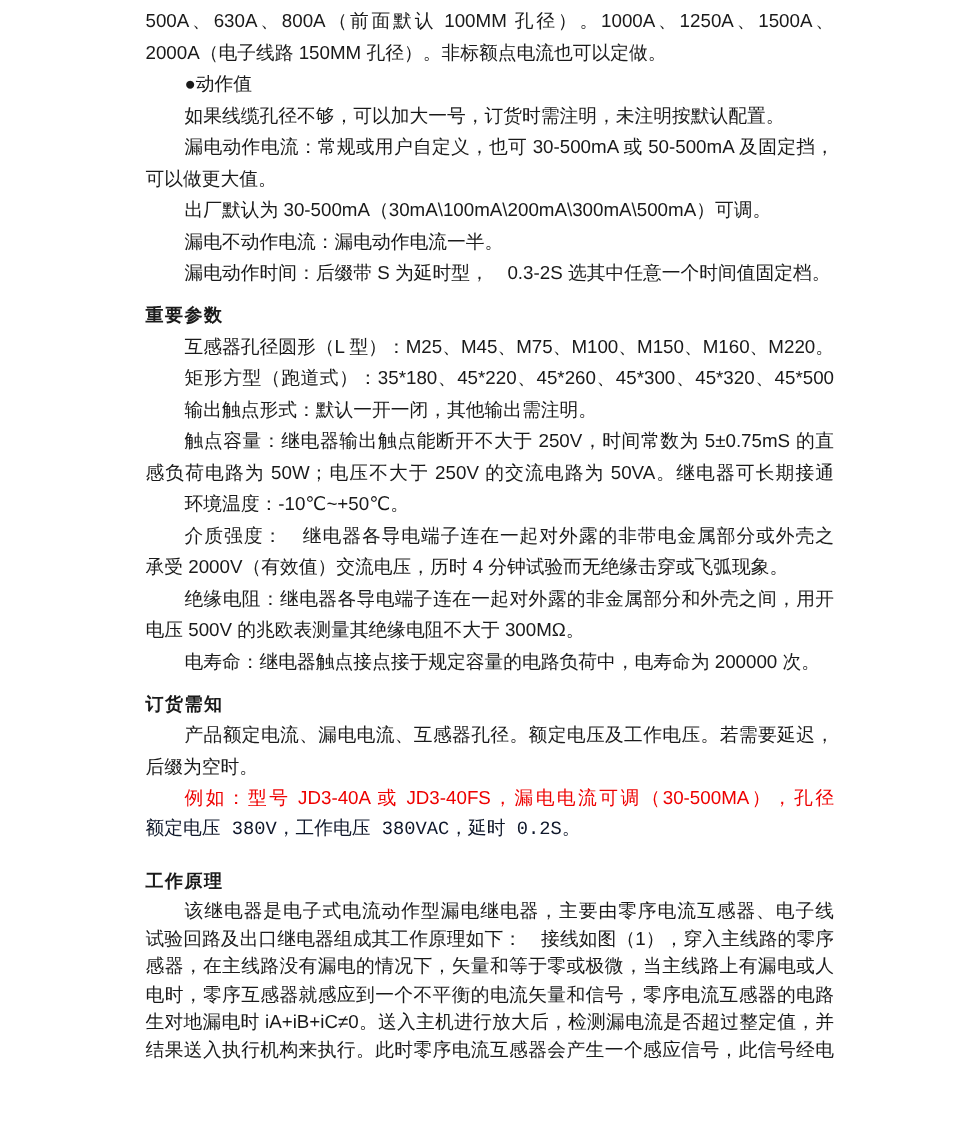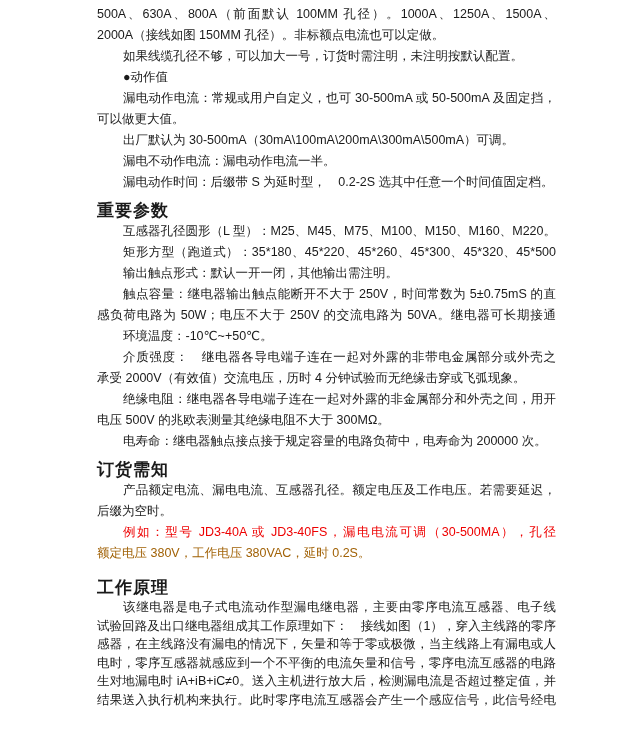--- a/index.html
+++ b/index.html
@@ -35,61 +35,61 @@
     text-align: justify;
     text-align-last: left;
   }
   .ln.fill {
     text-align-last: justify;
   }
   .ln.ind1 { padding-left: 26px; }
   .ln.ind2 { padding-left: 108px; }
   .hd {
     font-weight: bold;
-    font-size: 17px;
+    font-size: 12px;
     line-height: 21px;
     height: 21px;
     margin-top: 7px;
     letter-spacing: 1px;
   }
   
   .doc > .hd:nth-last-child(2) {
     margin-top: 13px;
   }
   
   .para.tight { line-height: 18.5px; }
   .para.tight .ln { height: 18.5px; }
 </style>
 </head>
 <body>
 
 <div class="page">
   <div class="doc" id="doc">
       <div class="para">
         <div class="ln fill">500A、630A、800A（前面默认 100MM 孔径）。1000A、1250A、1500A、1600A、</div>
-        <div class="ln">2000A（接线如图 150MM 孔径）。非标额点电流也可以定做。</div>
+        <div class="ln">2000A（电子线路 150MM 孔径）。非标额点电流也可以定做。</div>
+      </div>
+      <div class="para">
+        <div class="ln ind1">●动作值</div>
       </div>
       <div class="para">
         <div class="ln ind1">如果线缆孔径不够，可以加大一号，订货时需注明，未注明按默认配置。</div>
-      </div>
-      <div class="para">
-        <div class="ln ind1">●动作值</div>
       </div>
       <div class="para">
         <div class="ln fill ind1">漏电动作电流：常规或用户自定义，也可 30-500mA 或 50-500mA 及固定挡，也</div>
         <div class="ln">可以做更大值。</div>
       </div>
       <div class="para">
         <div class="ln ind1">出厂默认为 30-500mA（30mA\100mA\200mA\300mA\500mA）可调。</div>
       </div>
       <div class="para">
         <div class="ln ind1">漏电不动作电流：漏电动作电流一半。</div>
       </div>
       <div class="para">
-        <div class="ln ind1">漏电动作时间：后缀带 S 为延时型，　0.2-2S 选其中任意一个时间值固定档。</div>
+        <div class="ln ind1">漏电动作时间：后缀带 S 为延时型，　0.3-2S 选其中任意一个时间值固定档。</div>
       </div>
       <div class="hd">重要参数</div>
       <div class="para">
         <div class="ln fill ind1">互感器孔径圆形（L 型）：M25、M45、M75、M100、M150、M160、M220。</div>
         <div class="ln fill ind1">矩形方型（跑道式）：35*180、45*220、45*260、45*300、45*320、45*500 等。</div>
         <div class="ln ind1">输出触点形式：默认一开一闭，其他输出需注明。</div>
         <div class="ln fill ind1">触点容量：继电器输出触点能断开不大于 250V，时间常数为 5±0.75mS 的直流有</div>
         <div class="ln fill">感负荷电路为 50W；电压不大于 250V 的交流电路为 50VA。继电器可长期接通 5A。</div>
         <div class="ln ind1">环境温度：-10℃~+50℃。</div>
         <div class="ln fill ind1">介质强度：　继电器各导电端子连在一起对外露的非带电金属部分或外壳之间，能</div>
@@ -98,21 +98,21 @@
         <div class="ln">电压 500V 的兆欧表测量其绝缘电阻不大于 300MΩ。</div>
         <div class="ln ind1">电寿命：继电器触点接点接于规定容量的电路负荷中，电寿命为 200000 次。</div>
       </div>
       <div class="hd">订货需知</div>
       <div class="para">
         <div class="ln fill ind1">产品额定电流、漏电电流、互感器孔径。额定电压及工作电压。若需要延迟，得</div>
         <div class="ln">后缀为空时。</div>
       </div>
       <div class="para">
         <div class="ln fill ind1" style="color: rgb(238, 0, 0);">例如：型号 JD3-40A 或 JD3-40FS，漏电电流可调（30-500MA），孔径 M45，</div>
-        <div class="ln" style="color: #a16207;">额定电压 380V，工作电压 380VAC，延时 0.2S。</div>
+        <div class="ln" style="color: #0f172a; font-family: Liberation Mono, monospace;">额定电压 380V，工作电压 380VAC，延时 0.2S。</div>
       </div>
       <div class="hd">工作原理</div>
       <div class="para tight">
         <div class="ln fill ind1">该继电器是电子式电流动作型漏电继电器，主要由零序电流互感器、电子线路、</div>
         <div class="ln fill">试验回路及出口继电器组成其工作原理如下：　接线如图（1），穿入主线路的零序互</div>
         <div class="ln fill">感器，在主线路没有漏电的情况下，矢量和等于零或极微，当主线路上有漏电或人触</div>
         <div class="ln fill">电时，零序互感器就感应到一个不平衡的电流矢量和信号，零序电流互感器的电路发</div>
         <div class="ln fill">生对地漏电时 iA+iB+iC≠0。送入主机进行放大后，检测漏电流是否超过整定值，并把</div>
         <div class="ln fill">结果送入执行机构来执行。此时零序电流互感器会产生一个感应信号，此信号经电子</div>
       </div>

